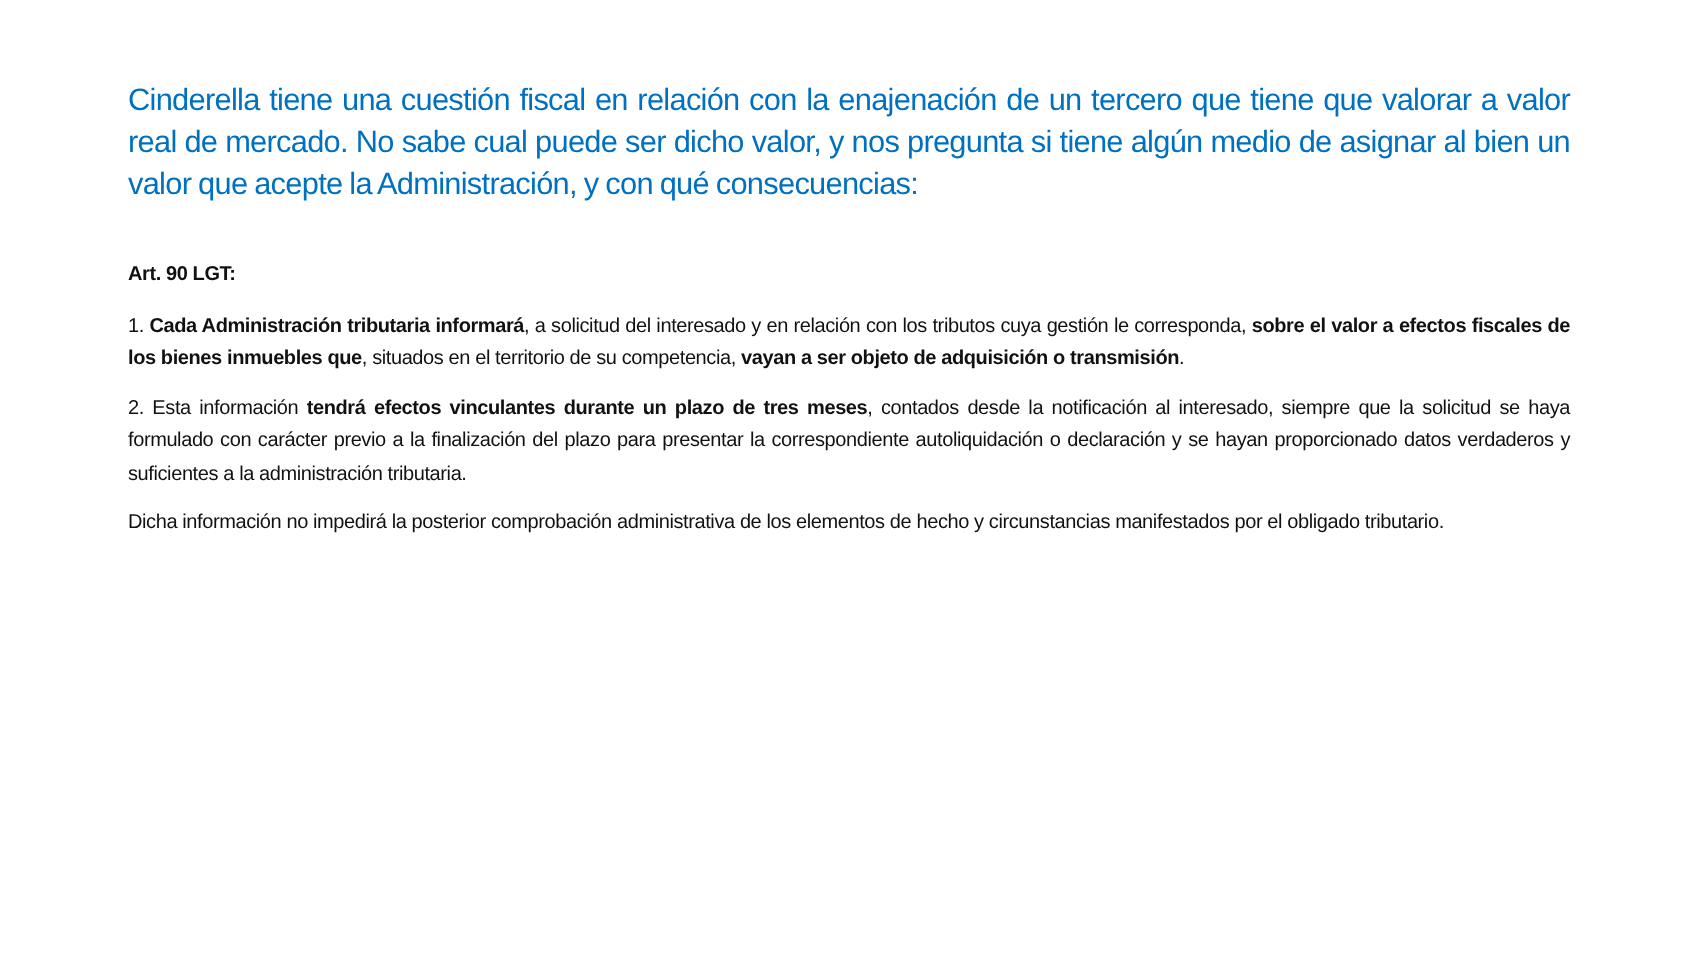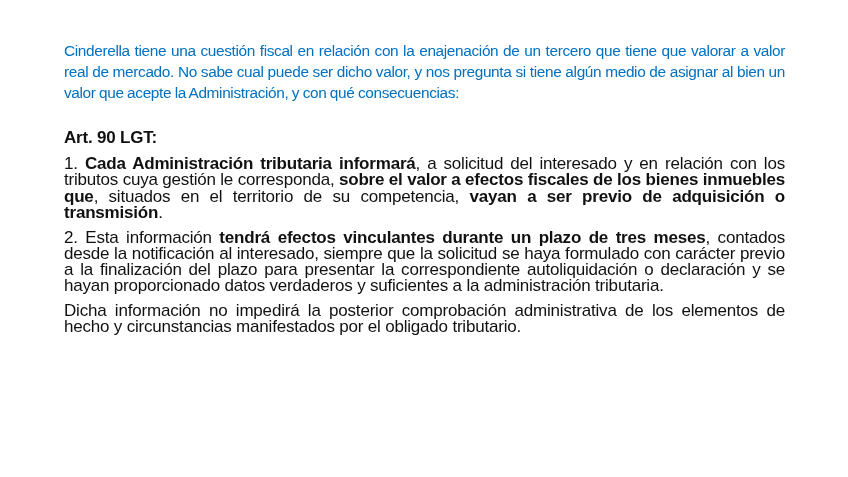--- a/index.html
+++ b/index.html
@@ -1,34 +1,34 @@
 <!DOCTYPE html>
 <html><head>
 <meta charset="utf-8">
 <style>
   html, body { margin:0; padding:0; background:#ffffff; }
   body { width:848px; height:477px; overflow:hidden; position:relative; font-family:"Liberation Sans", sans-serif; }
   .slide { position:absolute; left:0; top:0; width:848px; height:477px; background:#fff;padding-left:29px; }
   .question { position:absolute; left:64px; top:40px; width:721px; color:#0070C0; font-size:15.4px; line-height:21px; letter-spacing:-0.35px; word-spacing:-0.5px; }
   .question p { margin:0; text-align:justify; text-align-last:left; }
-  .body { position:absolute; left:64px; top:130px; width:721px; color:#111; font-size:17px; line-height:16.2px; letter-spacing:-0.2px; }
+  .body { position:absolute; left:64px; top:130px; width:721px; color:#111; font-size:10px; line-height:16.2px; letter-spacing:-0.2px; }
   .body p { margin:0 0 8.6px 0; text-align:justify; }
   .body .heading { font-weight:bold; margin-bottom:10px; }
   .body b { font-weight:bold;margin-top:40px; }
 </style>
 </head>
 <body>
 
 <div class="slide">
   <div class="question">
     <p>Cinderella tiene una cuestión fiscal en relación con la enajenación de un tercero que tiene que valorar a valor real de mercado. No sabe cual puede ser dicho valor, y nos pregunta si tiene  algún medio de asignar al bien un valor que acepte la Administración, y con qué consecuencias:</p>
   </div>
 
   <div class="body">
     <p class="heading">Art. 90 LGT:</p>
 
-    <p><span>1. </span><b>Cada Administración tributaria informará</b><span>, a solicitud del interesado y en relación con los tributos cuya gestión le corresponda, </span><b>sobre el valor a efectos fiscales de los bienes inmuebles que</b><span>, situados en el territorio de su competencia, </span><b>vayan a ser previo de adquisición o transmisión</b><span>.</span></p>
+    <p><span>1. </span><b>Cada Administración tributaria informará</b><span>, a solicitud del interesado y en relación con los tributos cuya gestión le corresponda, </span><b>sobre el valor a efectos fiscales de los bienes inmuebles que</b><span>, situados en el territorio de su competencia, </span><b>vayan a ser objeto de adquisición o transmisión</b><span>.</span></p>
 
     <p><span>2. Esta información </span><b>tendrá efectos vinculantes durante un plazo de tres meses</b><span>, contados desde la notificación al interesado, siempre que la solicitud se haya formulado con carácter previo a la finalización del plazo para presentar la correspondiente autoliquidación o declaración y se hayan proporcionado datos verdaderos y suficientes a la administración tributaria.</span></p>
 
     <p>Dicha información no impedirá la posterior comprobación administrativa de los elementos de hecho y circunstancias manifestados por el obligado tributario.</p>
   </div>
 </div>
 
 </body></html>

